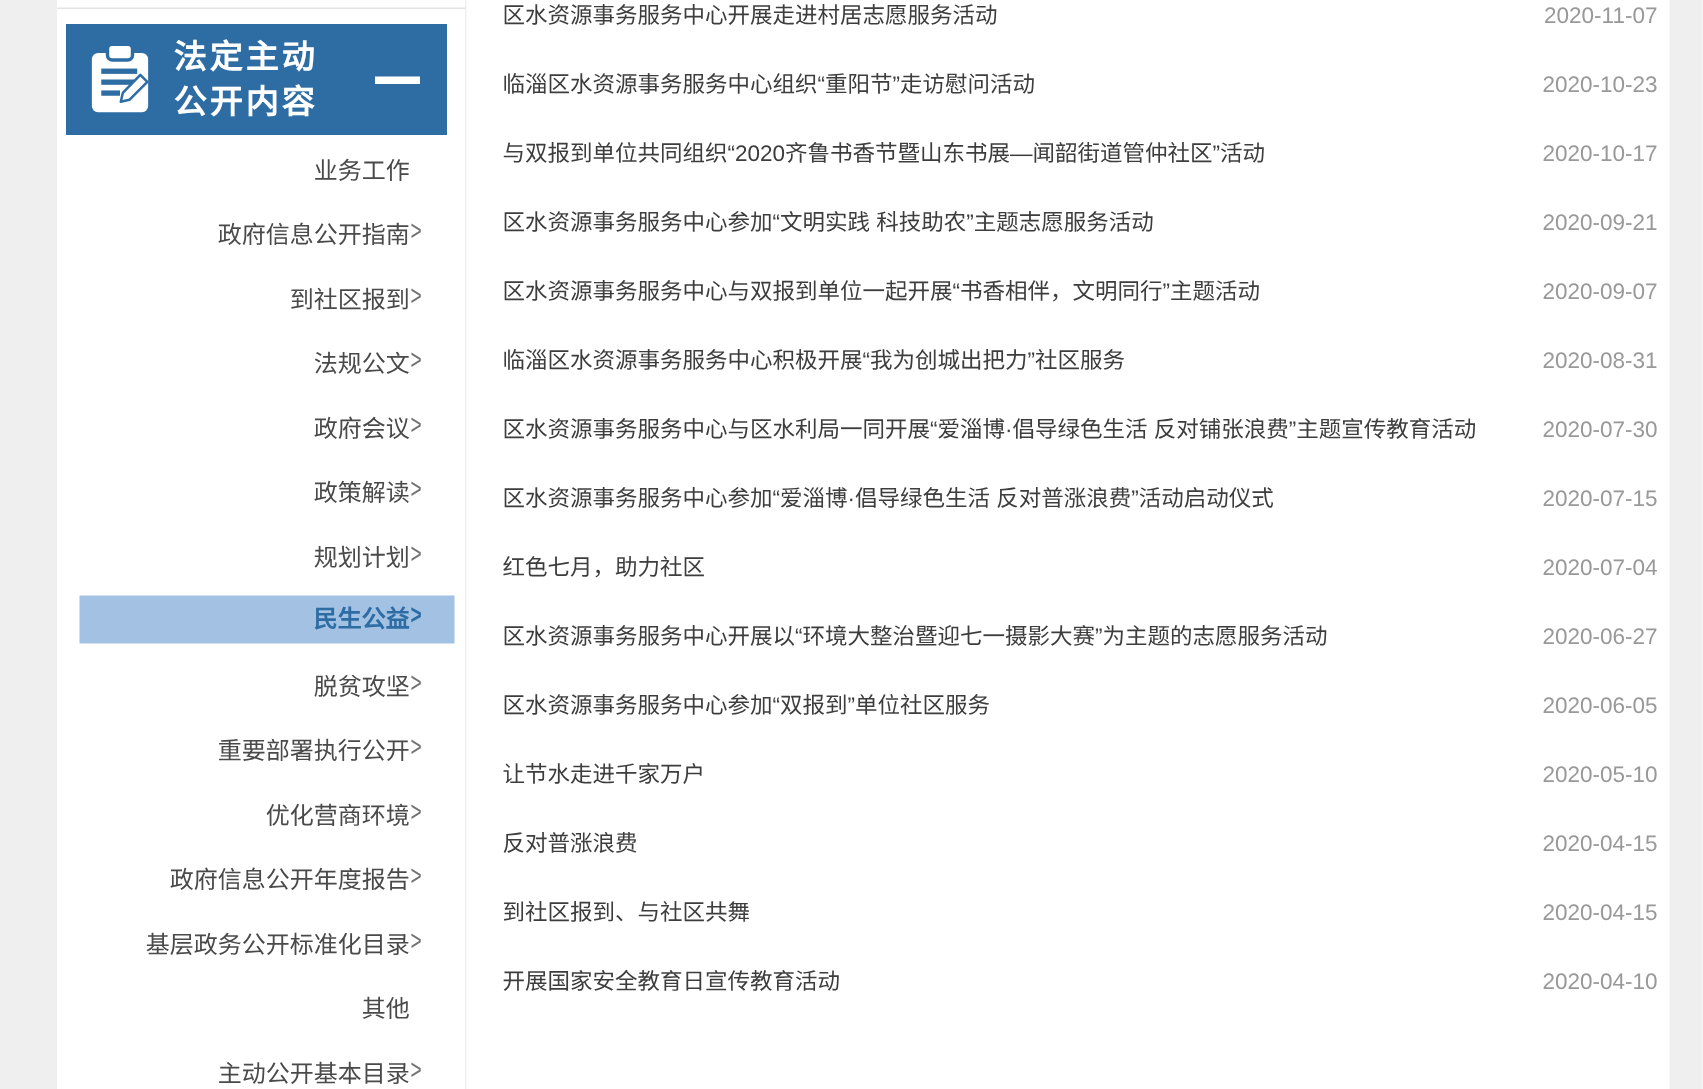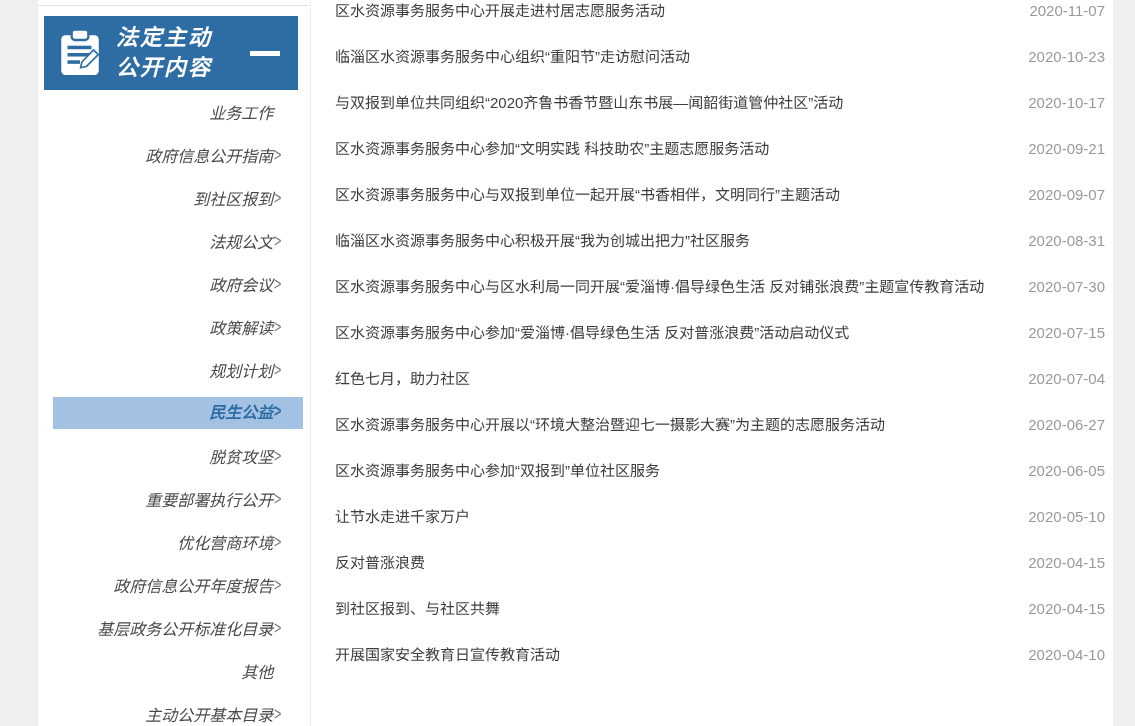--- a/index.html
+++ b/index.html
@@ -8,21 +8,20 @@
     font-family: "Liberation Sans", "DejaVu Sans", sans-serif;
     background:#efeff0;
     overflow:hidden;
   }
   .page { position:relative; width:1135px; height:726px; overflow:hidden; }
 
   
   .sidebar-panel {
     position:absolute; left:38px; top:0; width:272px; height:726px;
     background:#ffffff;
-    font-style:italic;
   }
   .sidebar-top-divider {
     position:absolute; top:5px; left:0; right:0;
     border-top:1px solid #e3e3e3;
   }
   .side-header {
     position:absolute; top:16px; left:6px; right:12px; height:74px;
     background:#2e6da4;
     display:flex; align-items:center;
     padding:0 14px;

